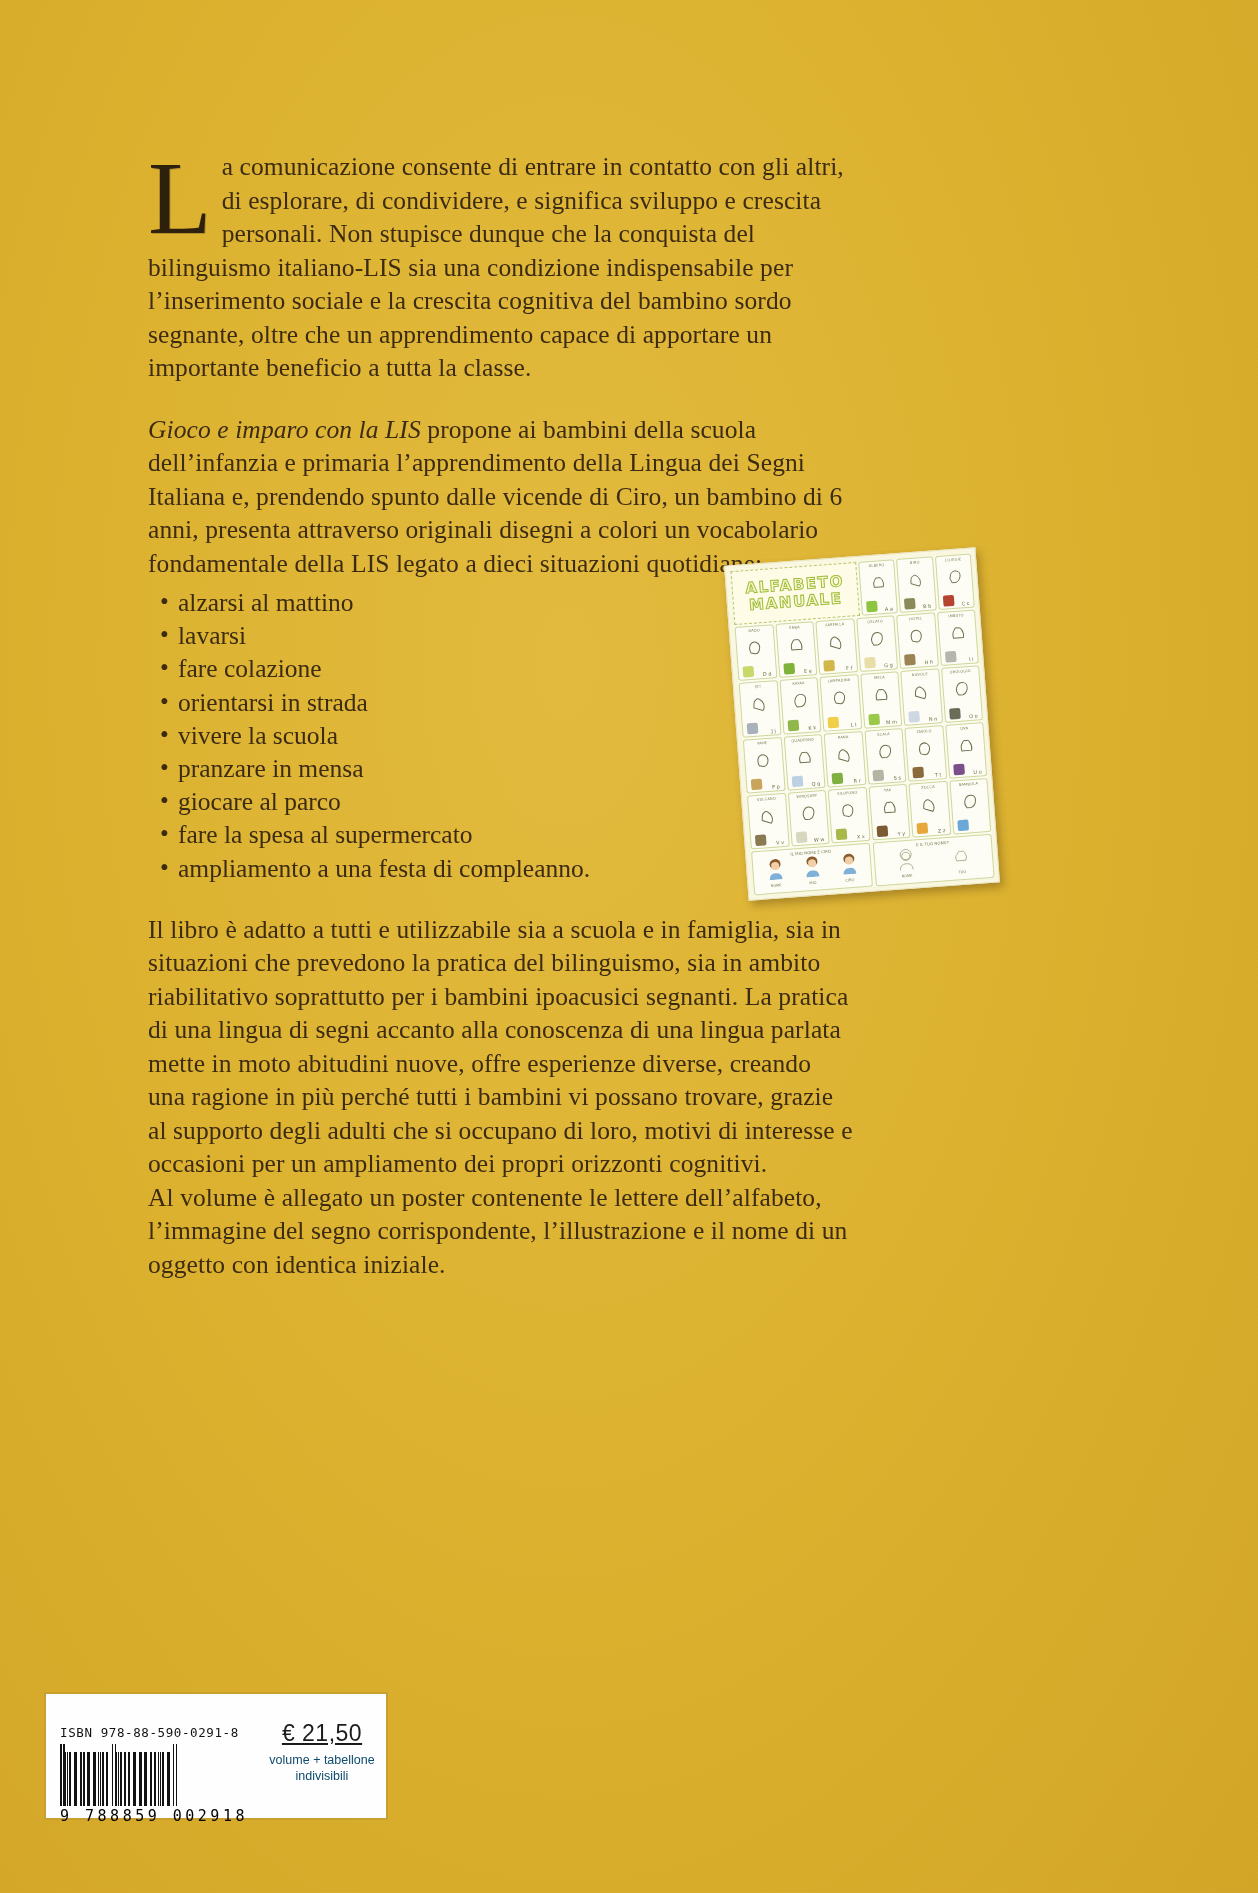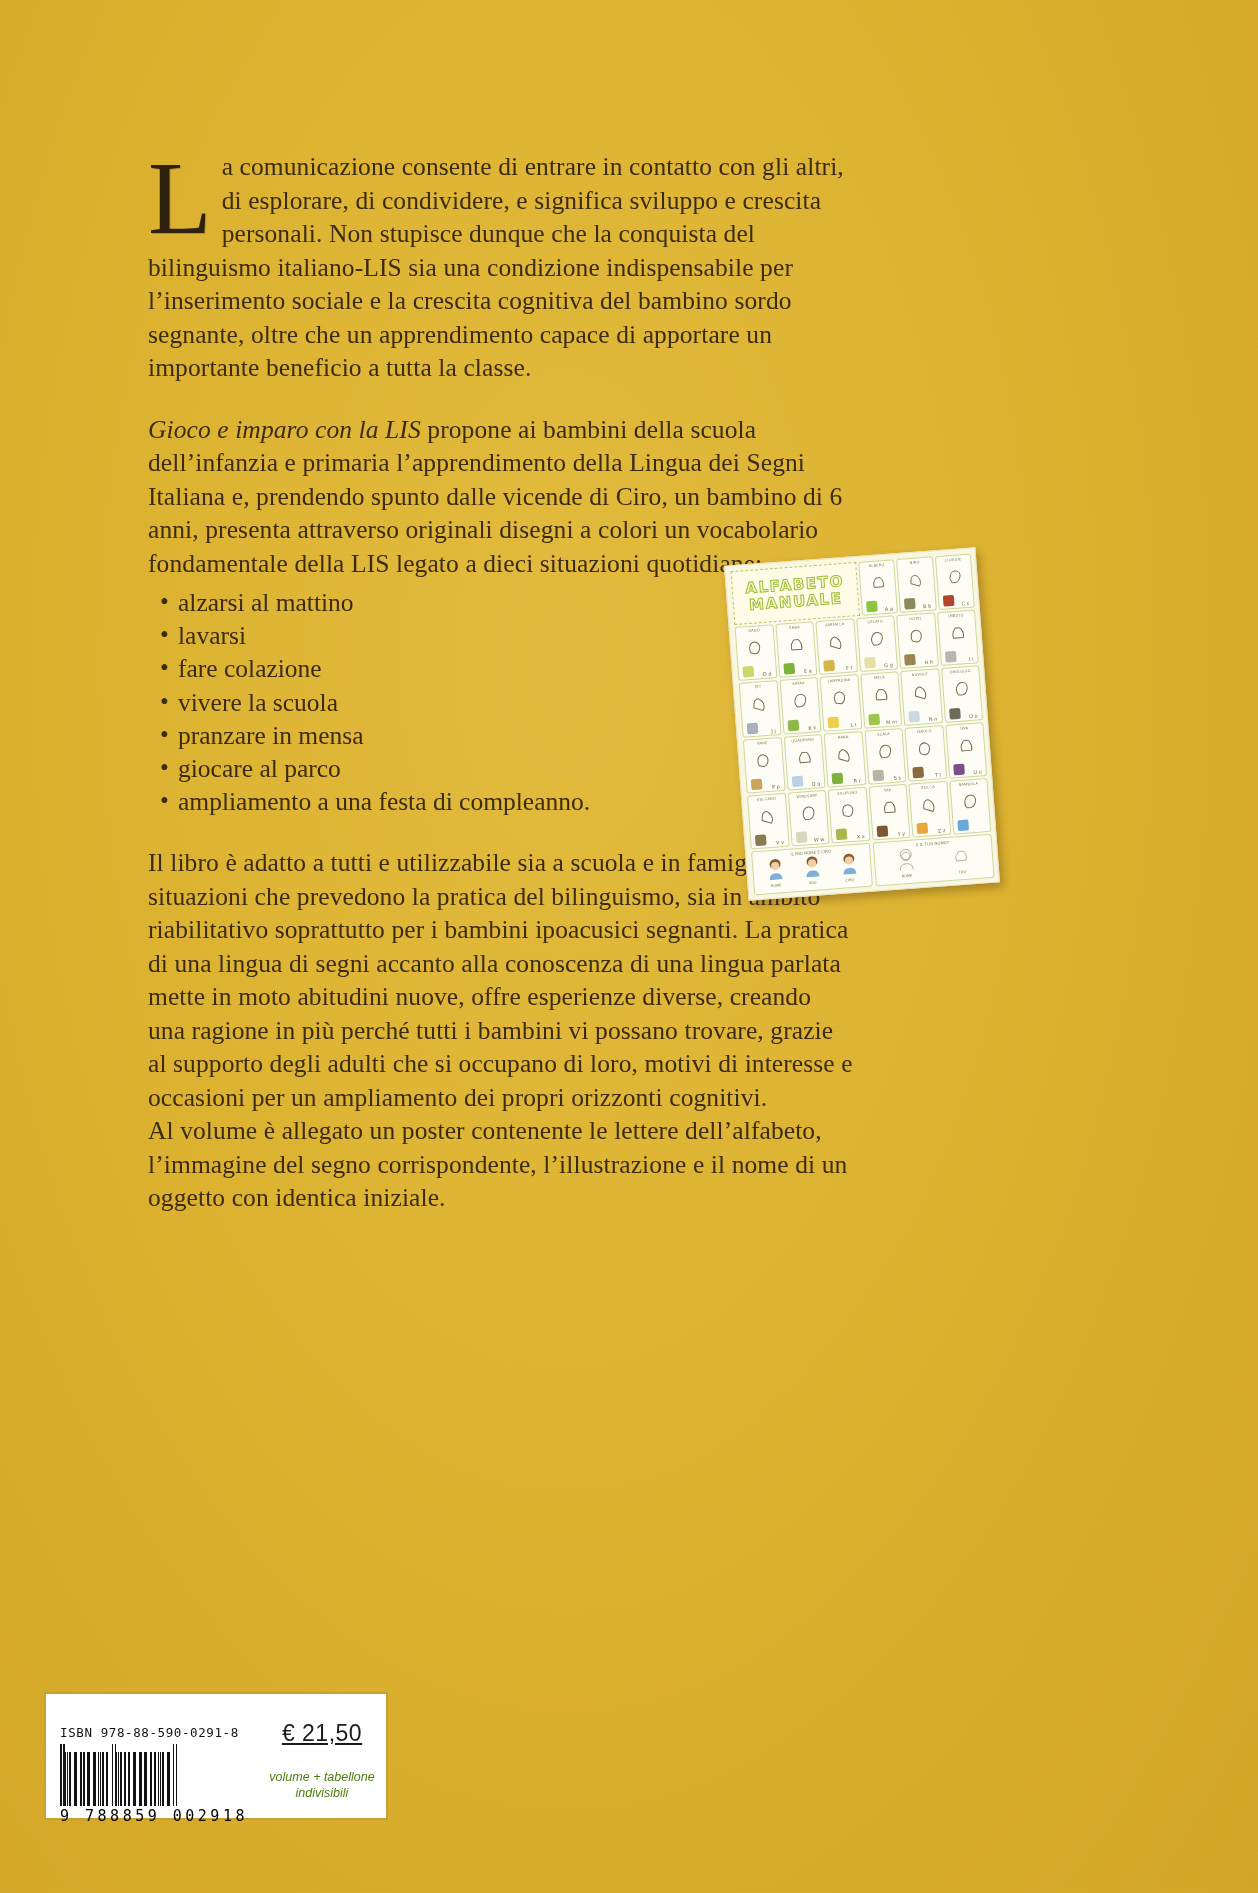--- a/index.html
+++ b/index.html
@@ -241,23 +241,22 @@
     color: #1a1a1a;
   }
   .price {
     font-size: 23px;
     letter-spacing: .5px;
     text-decoration: underline;
   }
   .price-note {
     font-size: 12.5px;
     line-height: 16px;
-    margin-top: 22px;
-    color: #4d7c0f;
-    font-style: italic;
+    margin-top: 5px;
+    color: #0c4a6e;
   }
 </style>
 </head>
 <body>
 
 <div id="cover">
 
   <div class="text-col">
 
     <p class="para-intro">
@@ -265,23 +264,25 @@
     </p>
 
     <p class="para-spaced">
       <span class="title-italic">Gioco e imparo con la LIS</span><span> propone ai bambini della scuola dell’infanzia e primaria l’apprendimento della Lingua dei Segni Italiana e, prendendo spunto dalle vicende di Ciro, un bambino di 6 anni, presenta attraverso originali disegni a colori un vocabolario fondamentale della LIS legato a dieci situazioni quotidiane:</span>
     </p>
 
     <ul class="situations">
       <li>alzarsi al mattino</li>
       <li>lavarsi</li>
       <li>fare colazione</li>
+      <li>orientarsi in strada</li>
       <li>vivere la scuola</li>
       <li>pranzare in mensa</li>
       <li>giocare al parco</li>
+      <li>fare la spesa al supermercato</li>
       <li>ampliamento a una festa di compleanno.</li>
     </ul>
 
     <p class="para-spaced">Il libro è adatto a tutti e utilizzabile sia a scuola e in famiglia, sia in situazioni che prevedono la pratica del bilinguismo, sia in ambito riabilitativo soprattutto per i bambini ipoacusici segnanti. La pratica di una lingua di segni accanto alla conoscenza di una lingua parlata mette in moto abitudini nuove, offre esperienze diverse, creando una ragione in più perché tutti i bambini vi possano trovare, grazie al supporto degli adulti che si occupano di loro, motivi di interesse e occasioni per un ampliamento dei propri orizzonti cognitivi.</p>
 
     <p class="para-tight">Al volume è allegato un poster contenente le lettere dell’alfabeto, l’immagine del segno corrispondente, l’illustrazione e il nome di un oggetto con identica iniziale.</p>
 
   </div>
 
   <div class="poster-wrap">

